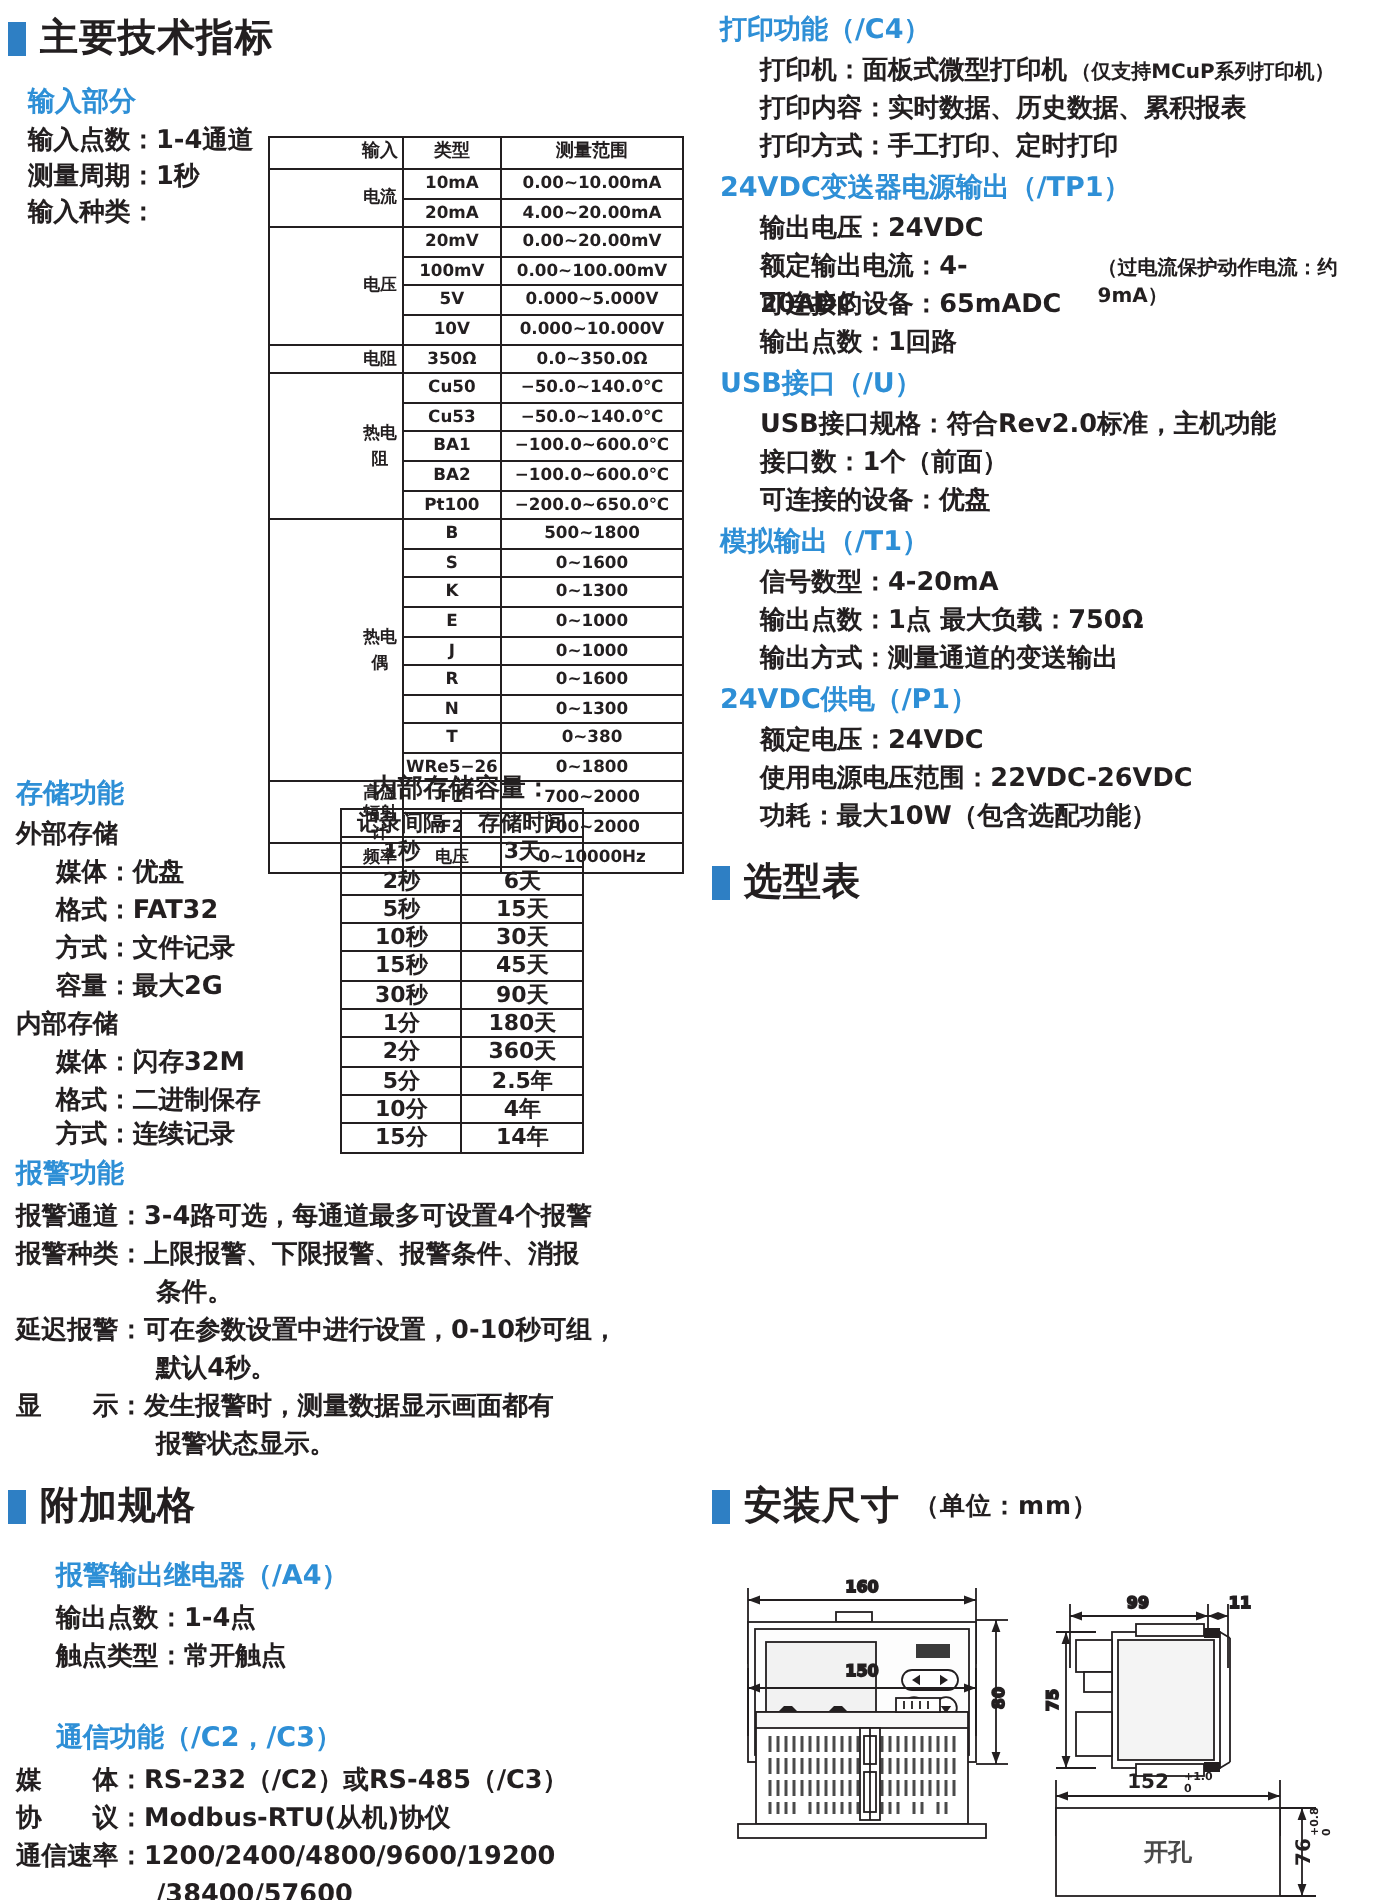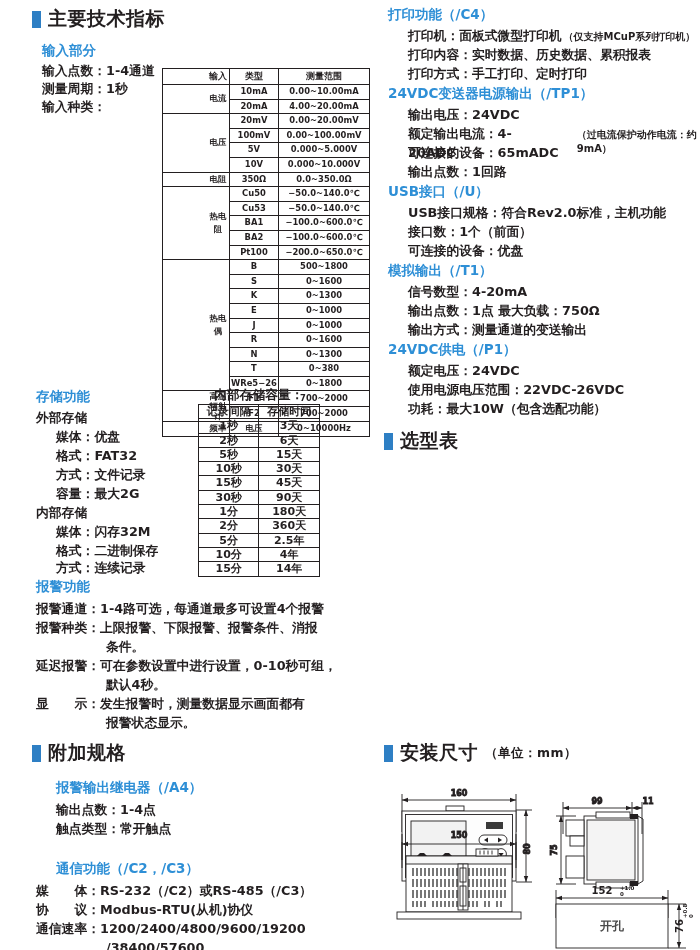--- a/index.html
+++ b/index.html
@@ -1,21 +1,21 @@
 <!DOCTYPE html>
 <html lang="zh"><head>
 <meta charset="utf-8">
 <style>
   html,body{margin:0;padding:0;}
   body{
     width:700px;height:950px;position:relative;background:#ffffff;
     font-family:"DejaVu Sans","Liberation Sans",sans-serif;
     color:#231f20;overflow:hidden;
   }
-  .page{position:relative;width:592px;height:950px;margin-left:28px;}
+  .page{position:relative;width:592px;height:950px;}
   .col-left{position:absolute;left:0;top:0;width:348px;height:950px;}
   .col-right{position:absolute;left:352px;top:0;width:348px;height:950px;}
 
   
   .sec-head{display:flex;align-items:center;gap:7px;font-size:19px;font-weight:bold;color:#231f20;letter-spacing:.5px;}
   .sq{display:inline-block;width:9px;height:17px;background:#2e7fc4;flex:0 0 auto;}
   .sec-head .unit{font-size:12.5px;font-weight:bold;}
 
   .blue-head{color:#2e8fd6;font-size:13.5px;font-weight:bold;margin:0;}
 
@@ -240,21 +240,21 @@
             <td class="m2">4年</td>
           </tr>
           <tr>
             <td class="m1">15分</td>
             <td class="m2">14年</td>
           </tr>
         </tbody>
       </table>
 
     <div class="blue-head" style="position:absolute;left:8px;top:578px;">报警功能</div>
-    <div class="bold-line" style="position:absolute;left:8px;top:600px;">报警通道：1-4路可选，每通道最多可设置4个报警</div>
+    <div class="bold-line" style="position:absolute;left:8px;top:600px;">报警通道：3-4路可选，每通道最多可设置4个报警</div>
     <div class="bold-line" style="position:absolute;left:8px;top:619px;">报警种类：上限报警、下限报警、报警条件、消报</div>
     <div class="bold-line" style="position:absolute;left:78px;top:638px;">条件。</div>
     <div class="bold-line" style="position:absolute;left:8px;top:657px;">延迟报警：可在参数设置中进行设置，0-10秒可组，</div>
     <div class="bold-line" style="position:absolute;left:78px;top:676px;">默认4秒。</div>
     <div class="bold-line" style="position:absolute;left:8px;top:695px;">显　　示：发生报警时，测量数据显示画面都有</div>
     <div class="bold-line" style="position:absolute;left:78px;top:714px;">报警状态显示。</div>
 
     <div class="sec-head" style="position:absolute;left:4px;top:740px;">
       <span class="sq"></span>
       <span>附加规格</span>

